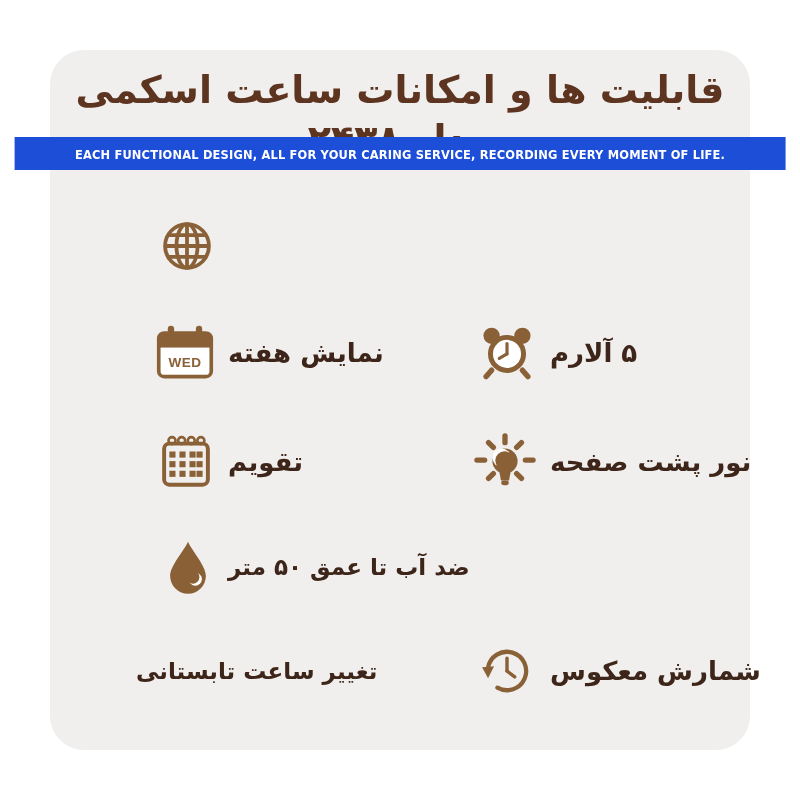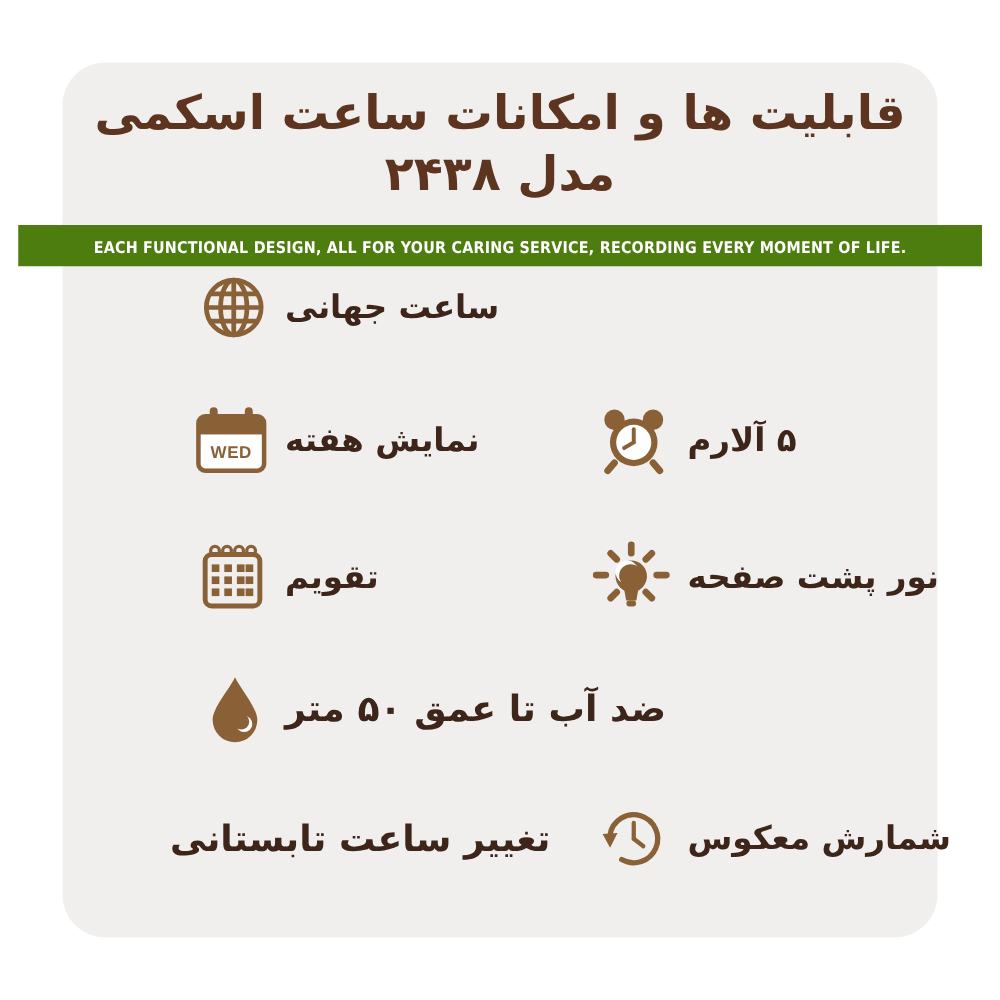--- a/index.html
+++ b/index.html
@@ -13,38 +13,38 @@
     background:#f0efee;border-radius:34px;
   }
   .title{
     position:absolute;top:16px;left:10px;right:10px;
     text-align:center;direction:rtl;
     font-size:38px;font-weight:700;color:#5d3420;
     letter-spacing:0;line-height:1.3;
   }
   .banner{
     position:absolute;top:87px;left:50%;transform:translateX(-50%);
-    background:#4d7c0f;color:#ffffff;
-    padding:7px 16px;white-space:nowrap;margin-top:43px;
+    background:#1d4ed8;color:#ffffff;
+    padding:7px 16px;white-space:nowrap;
   }
   .banner .banner-text{
     display:inline-block;font-size:13px;font-weight:700;
     letter-spacing:0.2px;transform:scaleX(0.88);transform-origin:center;
   }
   .feature{
     position:absolute;height:72px;display:flex;align-items:center;gap:14px;
   }
   .icon-box{
     width:78px;height:72px;display:flex;align-items:center;justify-content:flex-end;
     flex:0 0 auto;
   }
   .label{
     direction:rtl;font-weight:700;font-size:26px;color:#3e2519;white-space:nowrap;
   }
-  .label.small{font-size:29px;}
+  .label.small{font-size:23px;}
   .tf-icon{
     font-size:42px;font-weight:700;color:#8a6137;
     transform:scaleX(0.66);letter-spacing:-2px;transform-origin:center;
   }
   svg{display:block;}
 </style>
 </head>
 <body>
 
 <div class="card">
@@ -60,21 +60,20 @@
     <div class="icon-box">
       <svg width="54" height="54" viewBox="0 0 64 64" fill="none" stroke="#8a6137" stroke-width="4.5">
         <circle cx="32" cy="32" r="26"></circle>
         <ellipse cx="32" cy="32" rx="12.5" ry="26"></ellipse>
         <line x1="32" y1="6" x2="32" y2="58"></line>
         <line x1="6" y1="32" x2="58" y2="32"></line>
         <line x1="10" y1="19" x2="54" y2="19"></line>
         <line x1="10" y1="45" x2="54" y2="45"></line>
       </svg>
     </div>
-    <div class="label">ساعت جهانی</div>
   </div>
 
   <div class="feature" style="left:408px;top:267px">
     <div class="icon-box">
       <svg width="58" height="58" viewBox="0 0 64 64">
         <circle cx="15" cy="13" r="9" fill="#8a6137"></circle>
         <circle cx="49" cy="13" r="9" fill="#8a6137"></circle>
         <line x1="15" y1="51" x2="9" y2="58" stroke="#8a6137" stroke-width="6" stroke-linecap="round"></line>
         <line x1="49" y1="51" x2="55" y2="58" stroke="#8a6137" stroke-width="6" stroke-linecap="round"></line>
         <circle cx="32" cy="33" r="21" fill="#8a6137"></circle>

